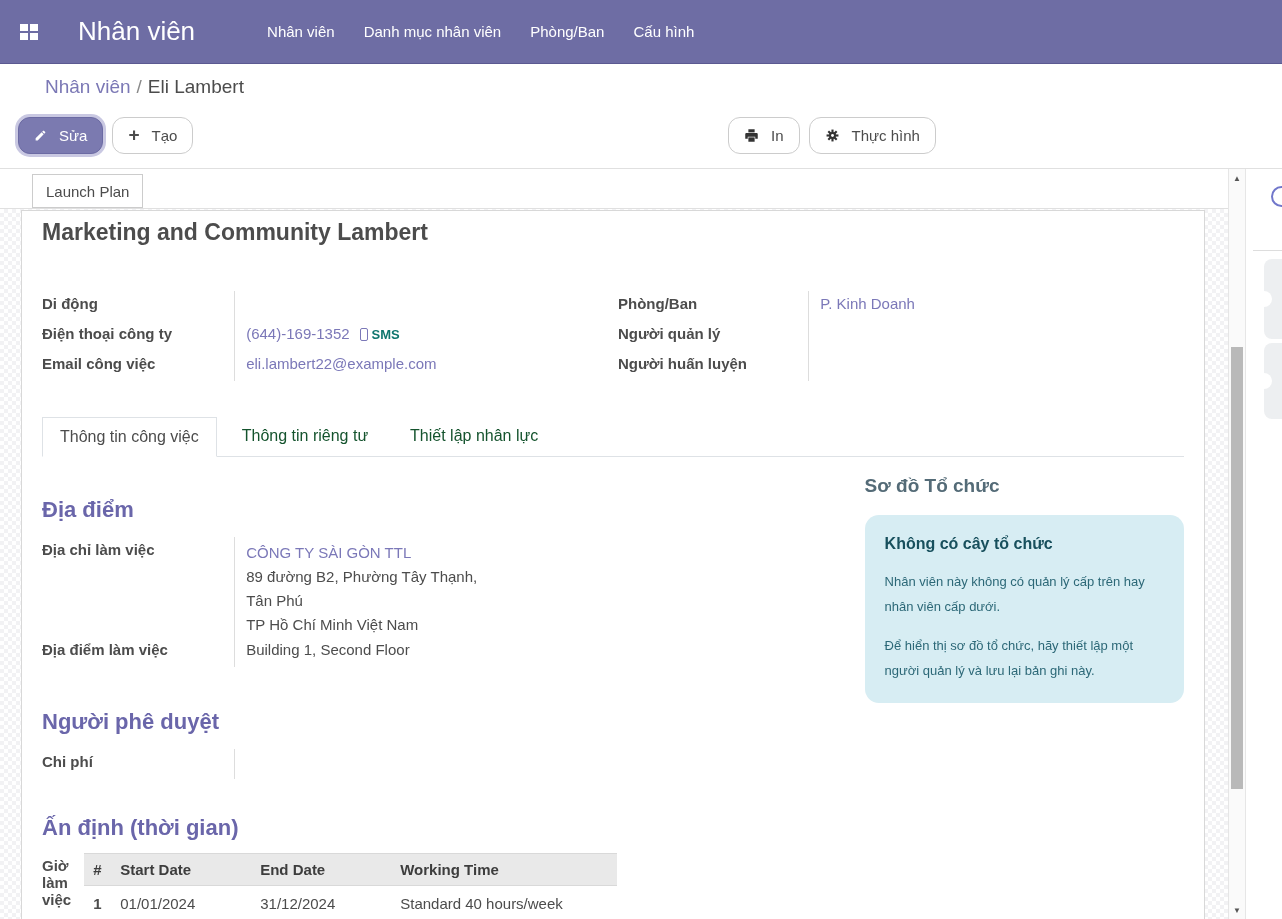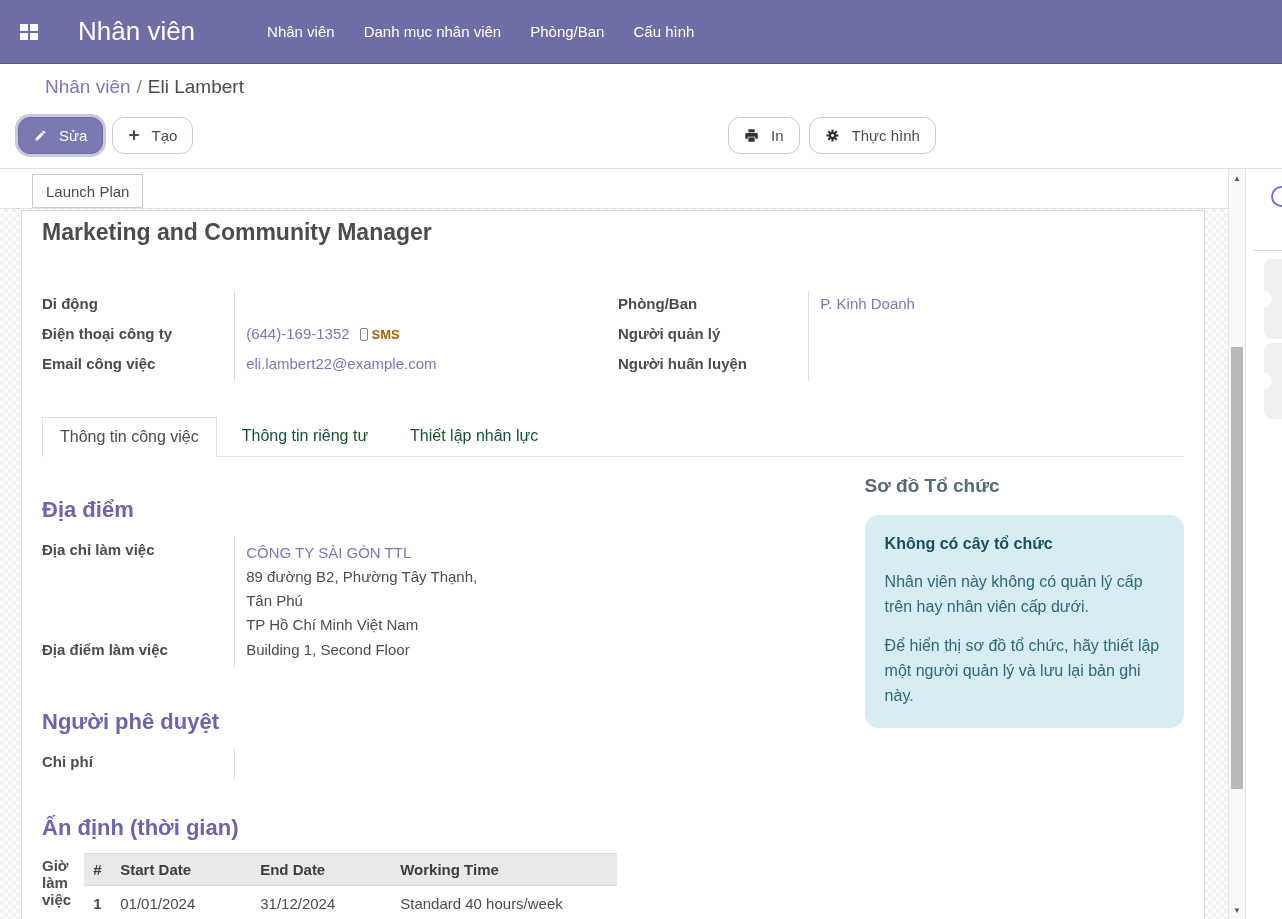--- a/index.html
+++ b/index.html
@@ -84,21 +84,21 @@
   .g-left .o-value { width:350px; }
   .g-right { width:550px; margin-left:26px; }
   .g-right .o-label { width:186px; }
   .g-right .o-value { width:352px; }
   .link { color:#7b78b8; cursor:pointer; text-decoration:none; }
   .sms-wrap { margin-left:10px; white-space:nowrap; }
   .phone-glyph {
     display:inline-block; width:8px; height:13px; border:1px solid #7b78b8;
     border-radius:2px; vertical-align:-2px; margin-right:4px;
   }
-  .sms-label { color:#a16207; font-weight:bold; font-size:13px; }
+  .sms-label { color:#0f766e; font-weight:bold; font-size:13px; }
 
   
   .tabs { margin-top:36px; border-bottom:1px solid #dee2e6; display:flex; }
   .tab {
     padding:10px 17px; font-size:16px; margin-right:8px; margin-bottom:-1px;
     color:#14532d; cursor:pointer; white-space:nowrap;
   }
   .tab.active {
     background:#fff; border:1px solid #dee2e6; border-bottom:1px solid #fff; color:#4c4c4c;
   }
@@ -124,21 +124,21 @@
   }
   table.working td { font-size:15px; color:#4c4c4c; padding:9px 9px; border-bottom:1px solid #e7e7e7; }
   .col-num { width:27px; }
   .col-date { width:140px; }
   th.cell-num, td.cell-num { padding-left:9px; padding-right:0; font-weight:bold; }
 
   
   .org-title { font-size:19px; font-weight:bold; color:#546b77; margin:18px 0 18px 0; }
   .alert-info { background:#d7edf3; border-radius:14px; padding:20px; }
   .alert-title { font-weight:bold; font-size:16px; color:#18505d; margin-bottom:16px; }
-  .alert-info p { font-size:16px; line-height:25px; color:#2c6877; }
+  .alert-info p { font-size:13px; line-height:25px; color:#2c6877; }
   .alert-info p + p { margin-top:14px; }
 
   
   .scrollbar {
     position:absolute; top:0; right:36px; width:18px; height:100%;
     background:#fafafa; border-left:1px solid #e6e6e6; border-right:1px solid #e6e6e6;
   }
   .sb-btn { position:absolute; left:0; width:100%; height:18px; display:flex; align-items:center; justify-content:center; color:#555; font-size:8px; cursor:pointer; }
   .sb-up { top:0; } .sb-up::before { content:"▲"; }
   .sb-down { bottom:0; } .sb-down::before { content:"▼"; }
@@ -229,21 +229,21 @@
   </div>
 </div>
 
 <div class="content">
 
   <div class="statusbar">
     <button class="launch-btn">Launch Plan</button>
   </div>
 
   <div class="sheet">
-    <div class="job-title">Marketing and Community Manager</div>
+    <div class="job-title">Marketing and Community Lambert</div>
 
     <div class="top-groups">
       <div class="o-group g-left">
         <div class="o-row">
           <div class="o-label">Di động</div>
           <div class="o-value"></div>
         </div>
         <div class="o-row">
           <div class="o-label">Điện thoại công ty</div>
           <div class="o-value">

